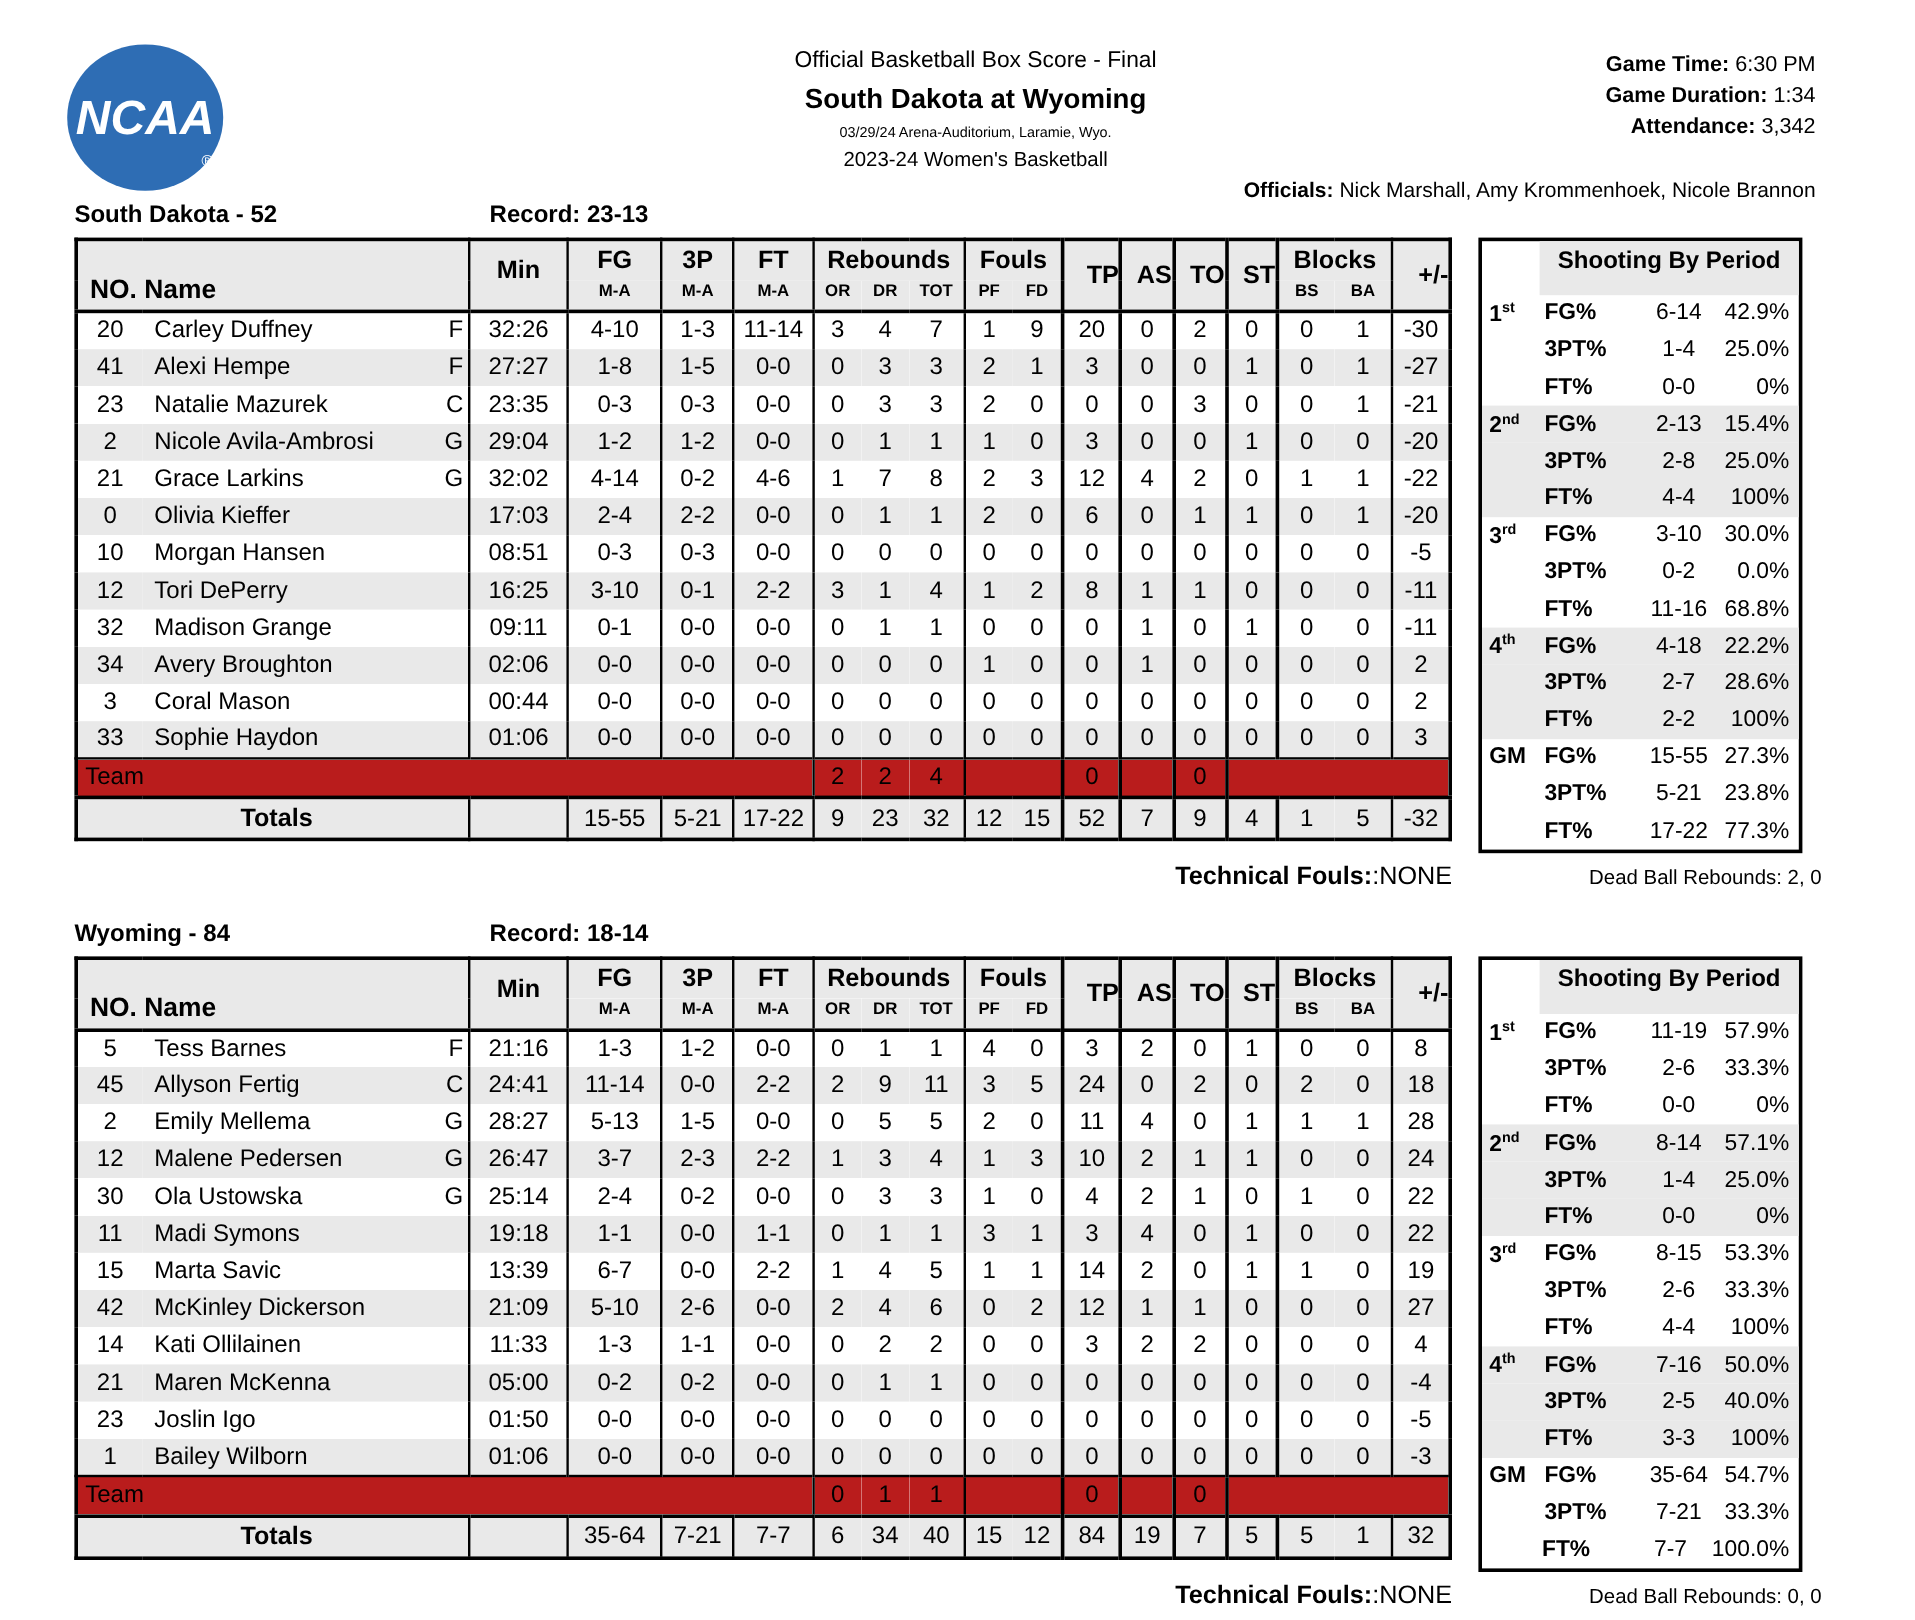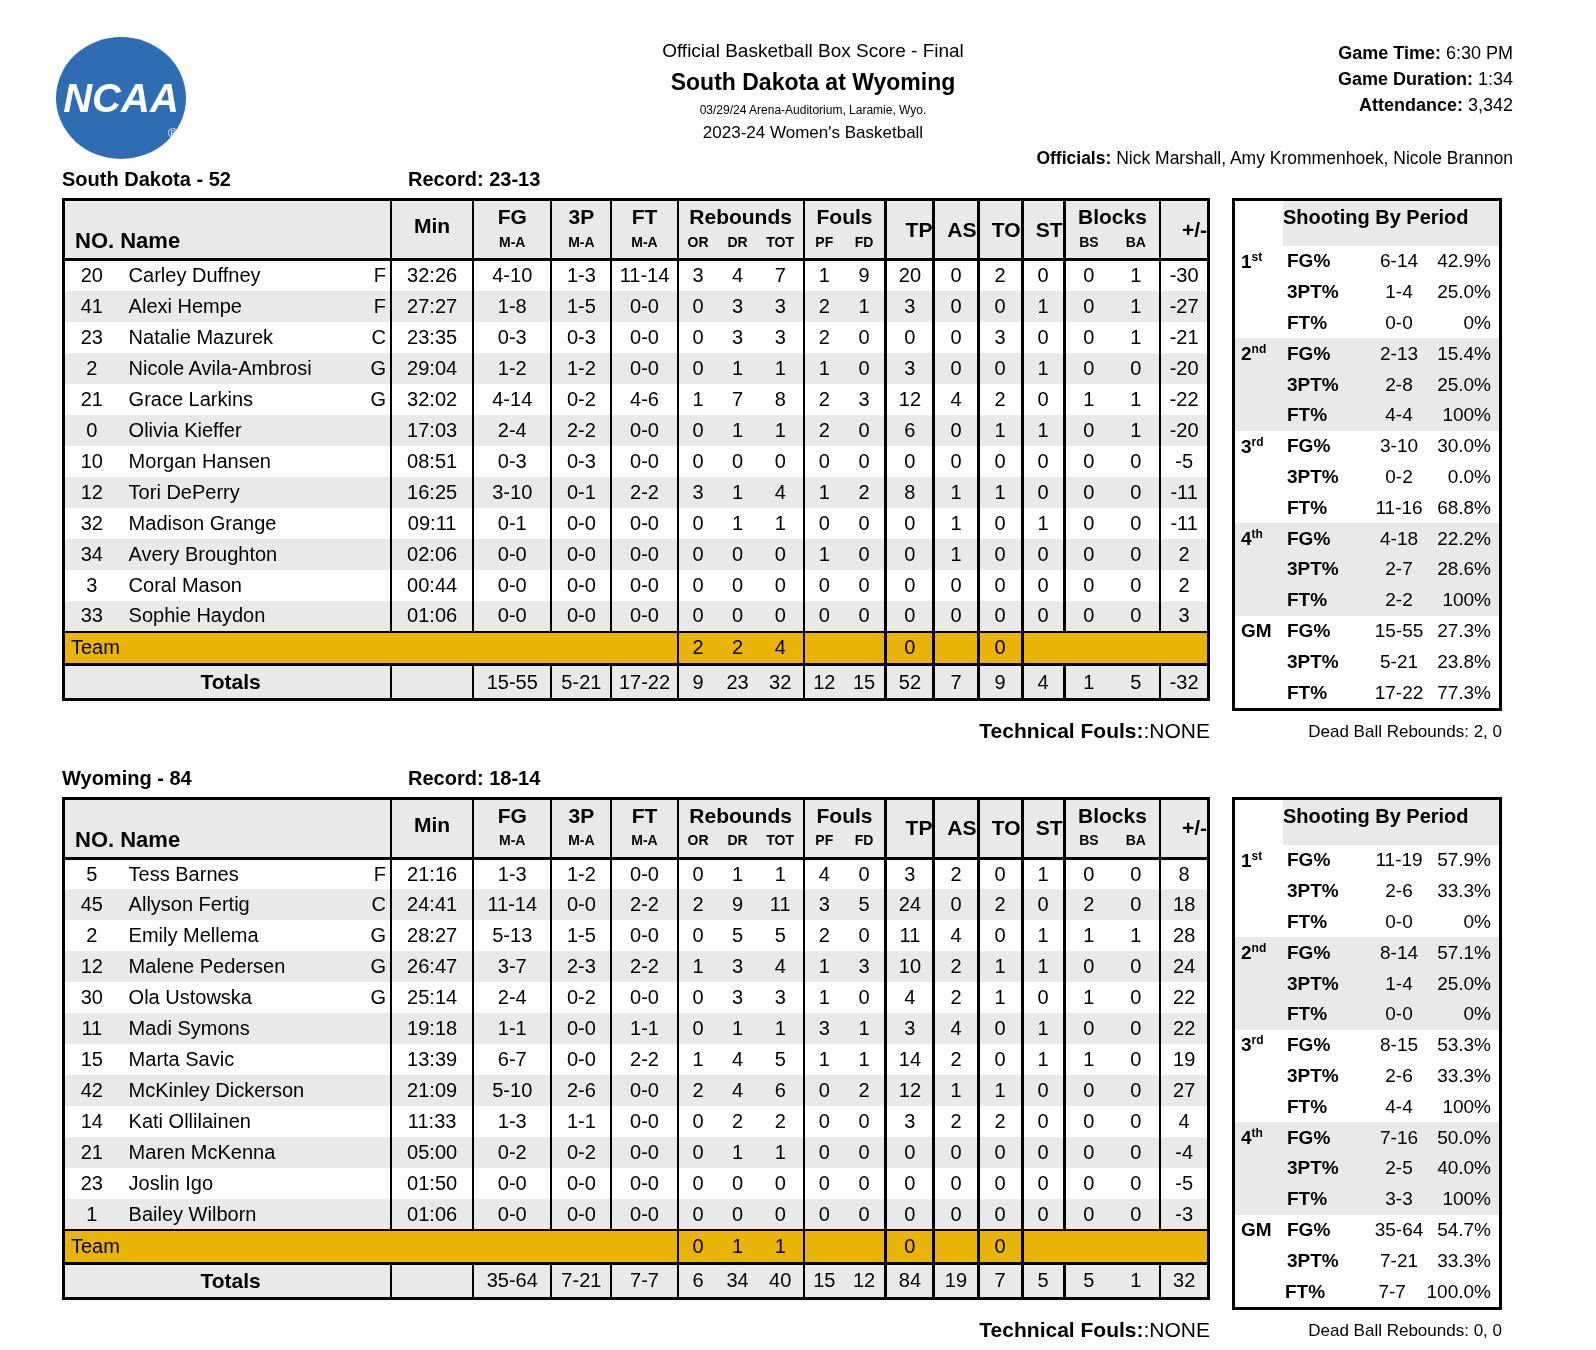--- a/index.html
+++ b/index.html
@@ -46,38 +46,38 @@
   th.h-noname { text-align:left; vertical-align:bottom; padding:0 0 4px 10px; font-size:22px; }
   th.h-min { vertical-align:bottom; padding-bottom:20px; font-size:21px; text-align:center; }
   th.h-grp { font-size:21px; text-align:center; height:34px; vertical-align:middle; }
   th.h-one { font-size:21px; text-align:right; }
   tr.subhead th { font-size:14px; height:26px; vertical-align:top; text-align:center; }
   tbody td { height:31px; text-align:center; }
   tbody tr.odd td { background:var(--stripe,#e9e9e9); }
   td.c-no { text-align:center; }
   td.c-name { text-align:left; padding:0 4px 0 10px; }
   td.c-name .p-pos { float:right; }
-  tr.team-row td { border-top:2px solid #000; height:33px; background:#eab308; }
+  tr.team-row td { border-top:2px solid #000; height:33px; background:#b91c1c; }
   td.t-label { text-align:left; padding-left:6px; }
   tr.totals-row td { border-top:3px solid #000; background:var(--stripe,#e9e9e9); height:35px; }
   td.tot-label { text-align:center; padding-left:6px; font-weight:bold; font-size:21px; }
 
   
   .shoot-panel { width:270px; border:3px solid #000; }
-  .shoot-title { background:var(--stripe,#e9e9e9); text-align:left; font-weight:bold; font-size:20px; height:45px; line-height:32px;margin-left:48px; }
+  .shoot-title { background:var(--stripe,#e9e9e9); text-align:center; font-weight:bold; font-size:20px; height:45px; line-height:32px;margin-left:48px; }
   .shoot-row { display:flex; align-items:center; height:30.8px; padding:0 8px 0 6px; font-size:19px; }
   .shoot-row.shade { background:var(--stripe,#e9e9e9); }
   .sp-period { width:46px; font-weight:bold; }
   .sp-period sup { font-size:12px; }
   .sp-stat { width:76px; font-weight:bold; }
   .sp-att { width:72px; text-align:center; }
   .sp-pct { flex:1; text-align:right; }
 
   
-  .below-row { display:flex; gap:22px; margin-top:8px; }
+  .below-row { display:flex; gap:38px; margin-top:8px; }
   .tech-fouls { width:1148px; text-align:right; font-size:21px; }
   .tech-fouls .tf-label { font-weight:bold; }
   .dead-ball { width:270px; text-align:right; font-size:17px; padding-top:3px; }
 </style>
 </head>
 <body>
 
 <div class="page">
 
   <div class="page-header">

